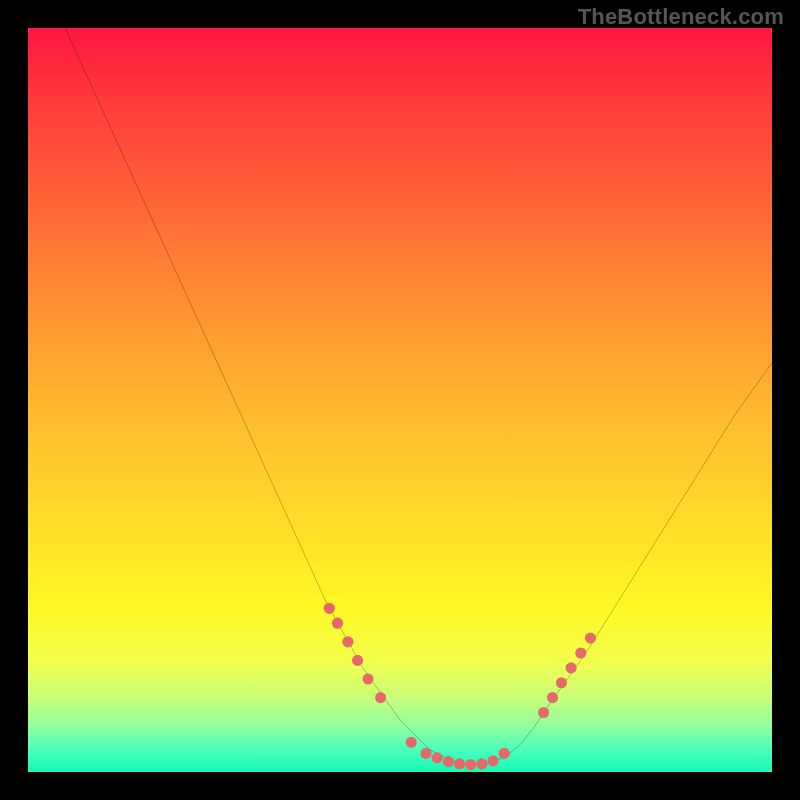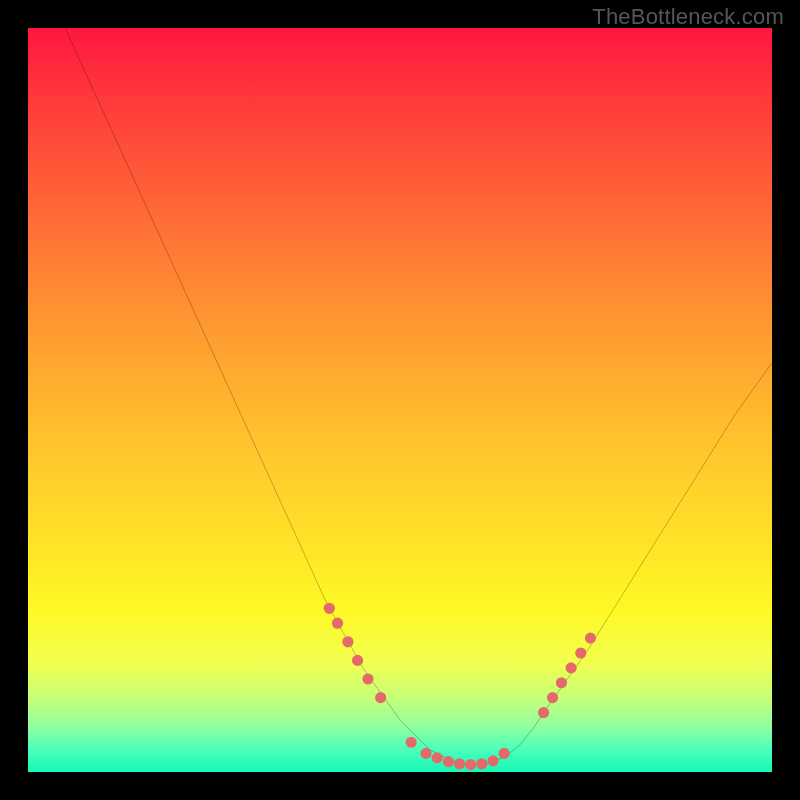--- a/index.html
+++ b/index.html
@@ -9,21 +9,21 @@
     width: 800px;
     height: 800px;
     background: #000;
   }
   .watermark {
     position: absolute;
     top: 4px;
     right: 16px;
     font-family: Arial, Helvetica, sans-serif;
     font-size: 22px;
-    font-weight: normal;
+    font-weight: bold;
     color: #565656;
     letter-spacing: 0.2px;
   }
   .plot {
     position: absolute;
     left: 28px;
     top: 28px;
     width: 744px;
     height: 744px;
   }

